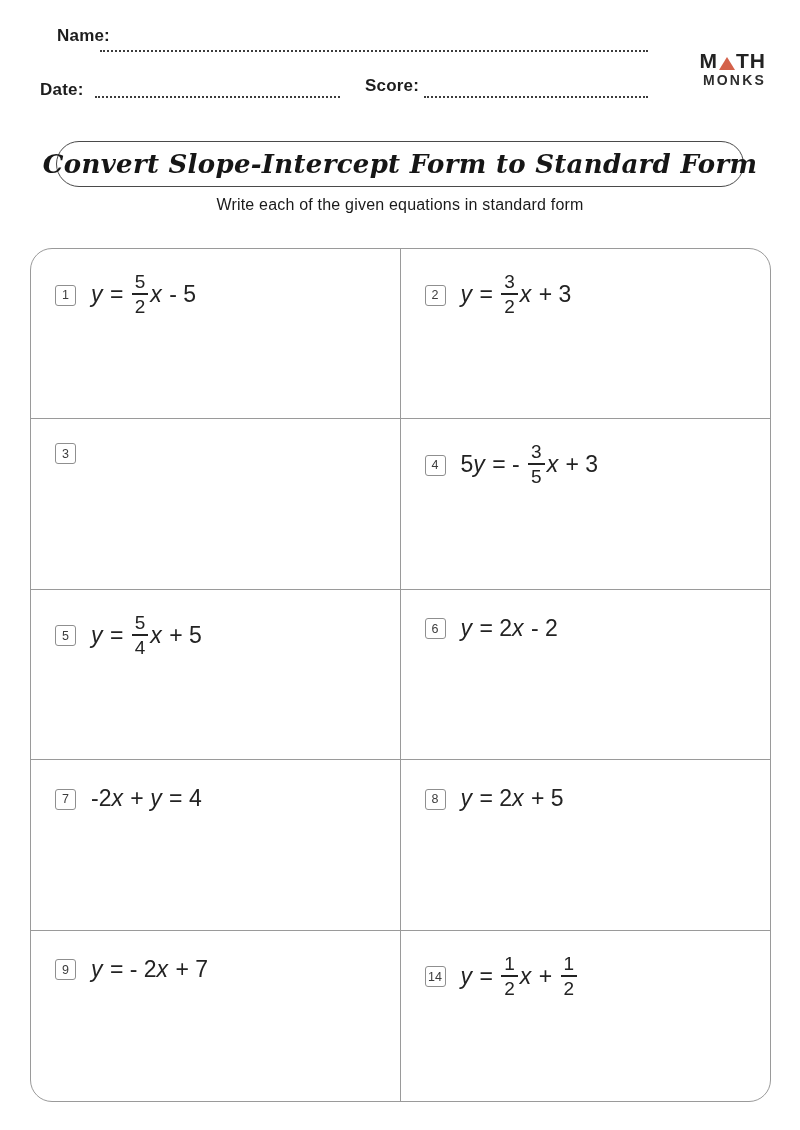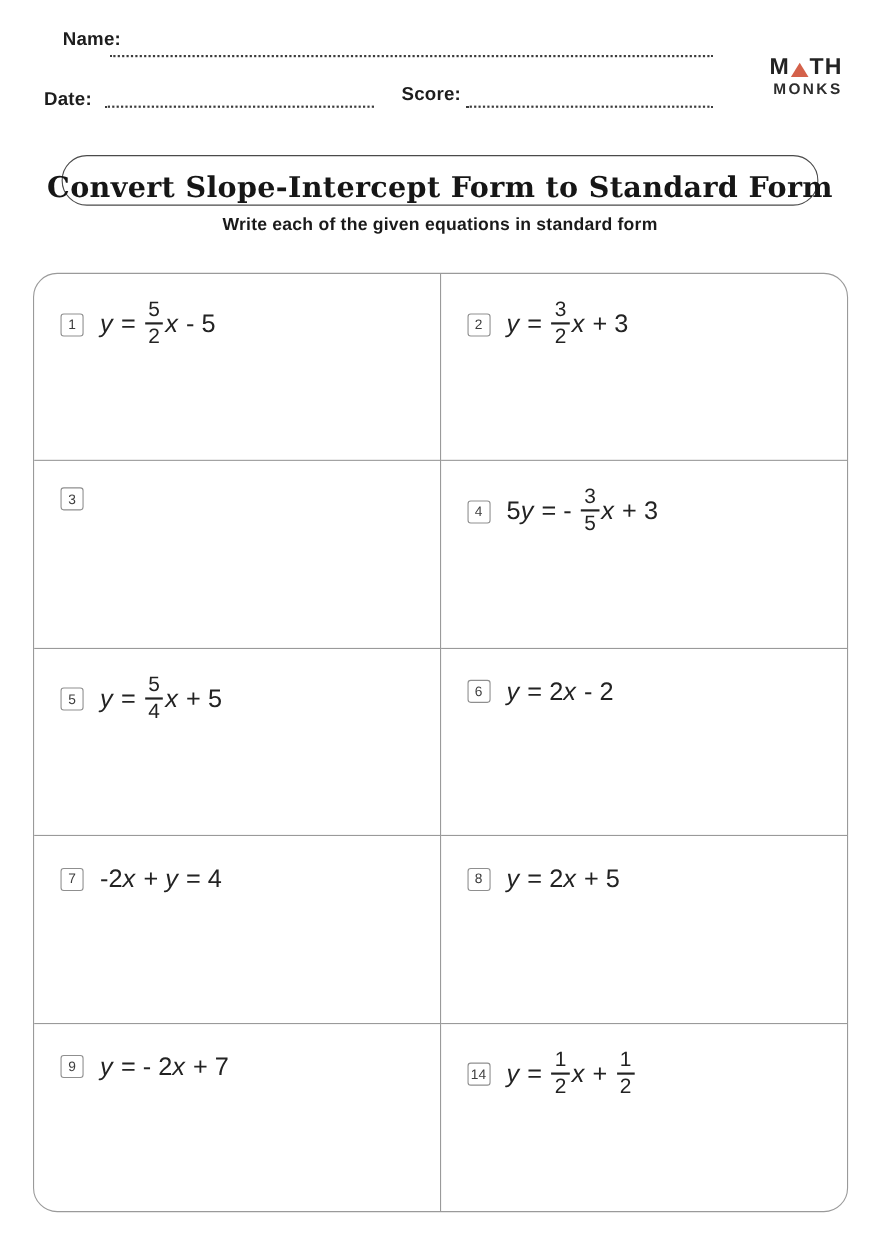--- a/index.html
+++ b/index.html
@@ -18,29 +18,29 @@
   #score-line{left:424px;top:96px;width:224px;}
   
   .logo{position:absolute;right:34px;top:50px;text-align:right;}
   .logo-word{font-size:21px;font-weight:700;color:#232323;letter-spacing:1px;line-height:1;display:flex;align-items:flex-end;justify-content:flex-end;}
   .logo-tri{display:inline-block;width:0;height:0;border-left:8px solid transparent;border-right:8px solid transparent;border-bottom:13px solid var(--accent,#d4614a);margin:0 1px 1px 1px;}
   .logo-sub{font-size:14px;font-weight:700;color:#2c2c2c;letter-spacing:2.2px;margin-top:2px;line-height:1;}
   
   .title-pill{
     position:absolute;left:56px;top:141px;width:686px;height:44px;
     border:1.7px solid #4a4a4a;border-radius:26px;
-    display:flex;align-items:flex-end;justify-content:center;
+    display:flex;align-items:center;justify-content:center;font-style:italic;
   }
   .title-text{
     font-family:"DejaVu Serif","Liberation Serif",serif;
     font-size:26px;font-weight:700;color:#161616;letter-spacing:.3px;white-space:nowrap;
   }
   .subtitle{
     position:absolute;left:0;top:196px;width:100%;text-align:center;
-    font-size:16px;font-weight:700;color:#1a1a1a;letter-spacing:.2px;
+    font-size:16px;font-weight:400;color:#1a1a1a;letter-spacing:.2px;
   }
   
   .grid{
     position:absolute;left:30px;top:248px;width:741px;height:854px;
     border:1.6px solid var(--line,#9a9a9a);border-radius:22px;overflow:hidden;
     display:grid;grid-template-columns:1fr 1fr;grid-template-rows:repeat(5,1fr);
     background:#fff;box-sizing:border-box;
   }
   .cell{padding:24px 8px 0 24px;box-sizing:border-box;}
   .cell:nth-child(odd){border-right:1.4px solid var(--line,#9a9a9a);}

